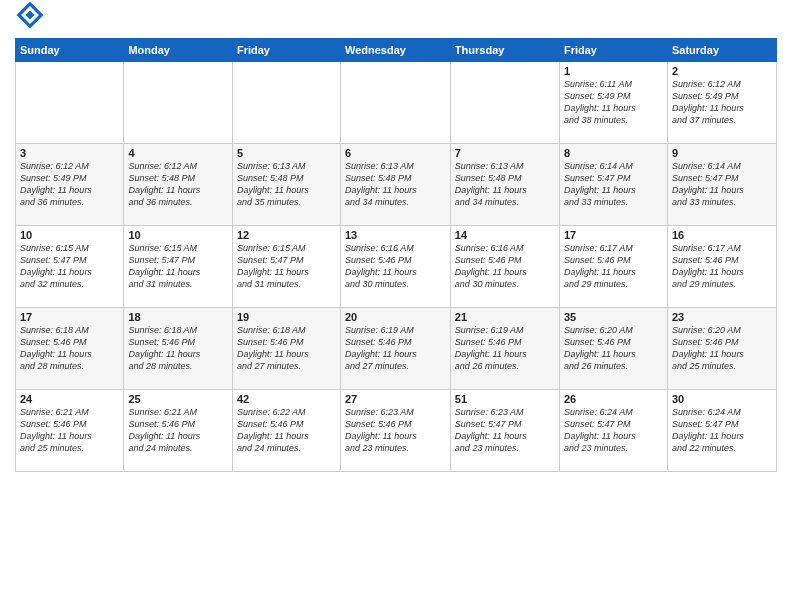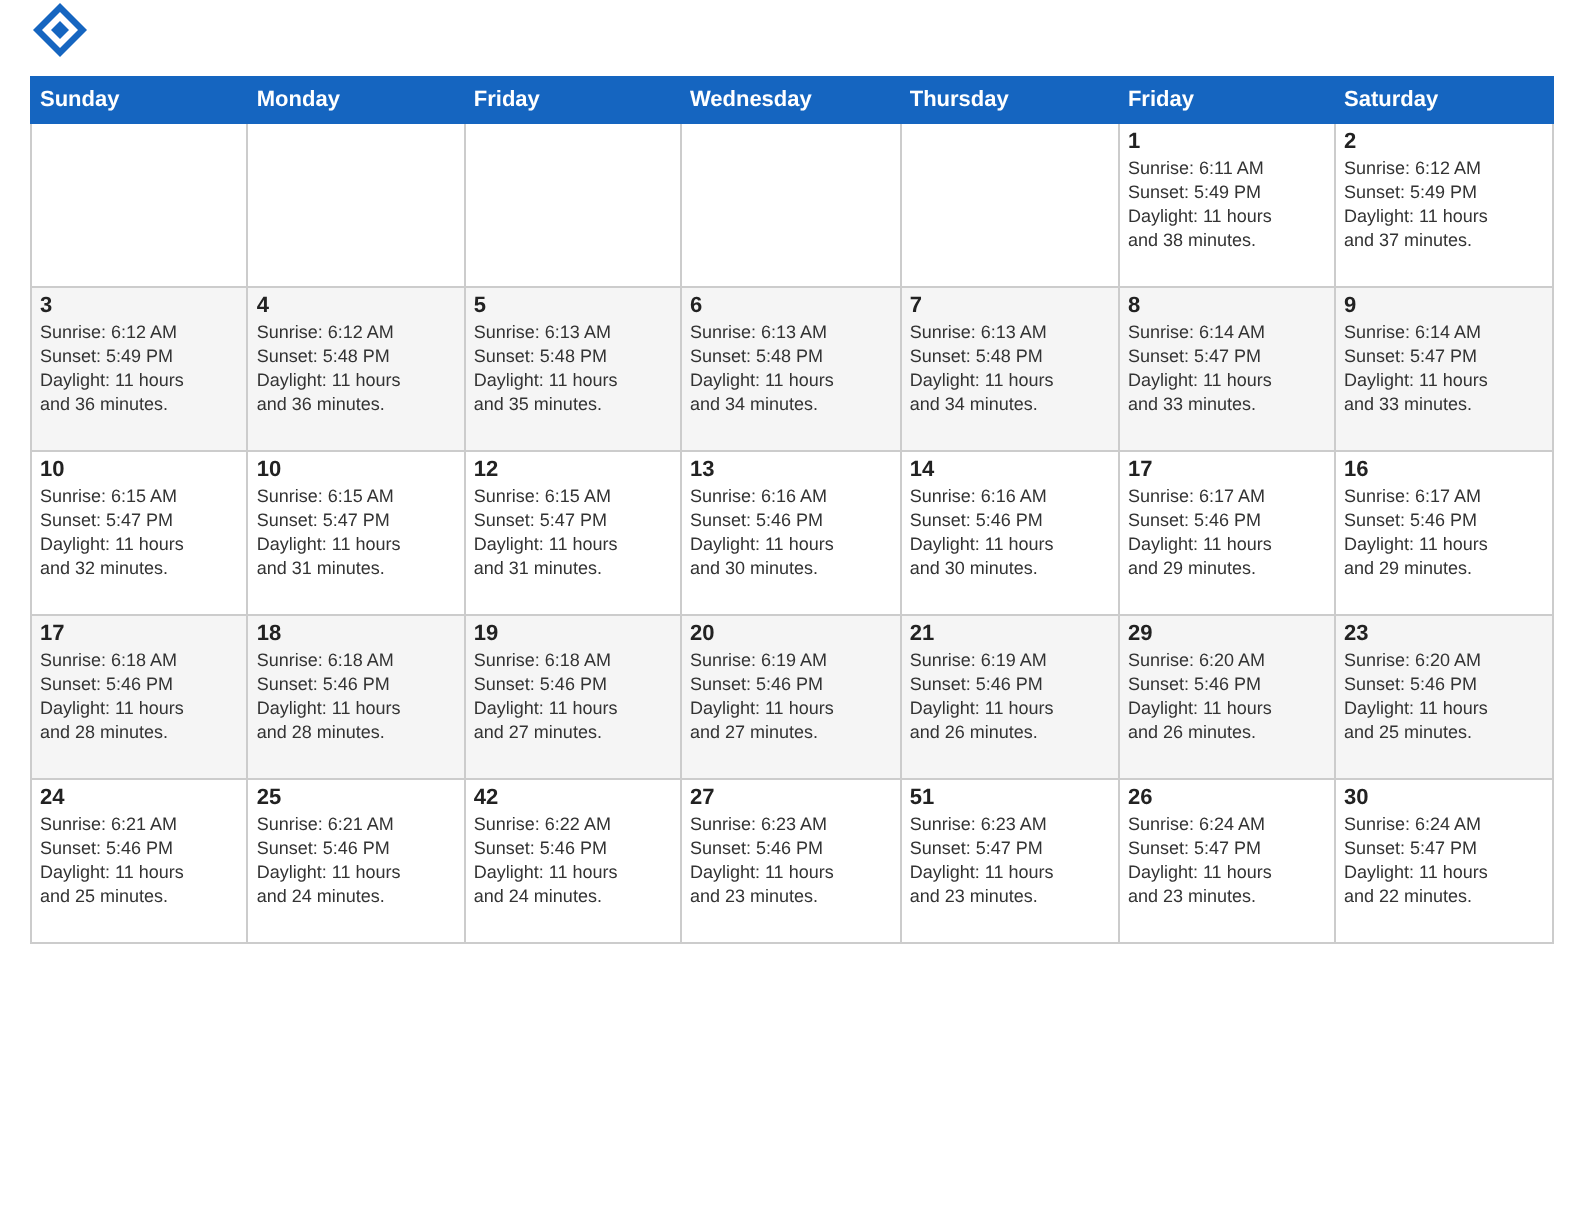--- a/index.html
+++ b/index.html
@@ -78,20 +78,21 @@
       font-weight: bold;
       font-size: 11px;
       color: #222;
       display: block;
       margin-bottom: 1px;
     }
     .day-info {
       color: #333;
       font-size: 9px;
       line-height: 1.35;
+      font-style: italic;
     }
     .empty-cell {
       background: #fff !important;
     }
   </style>
 </head>
 <body>
 
 <div class="page">
   <div class="header">
@@ -278,21 +279,21 @@
 and 27 minutes.</div>
           </td>
           <td>
             <span class="day-num">21</span>
             <div class="day-info" style="white-space: pre-line;">Sunrise: 6:19 AM
 Sunset: 5:46 PM
 Daylight: 11 hours
 and 26 minutes.</div>
           </td>
           <td>
-            <span class="day-num">29</span>
+            <span class="day-num">35</span>
             <div class="day-info" style="white-space: pre-line;">Sunrise: 6:20 AM
 Sunset: 5:46 PM
 Daylight: 11 hours
 and 26 minutes.</div>
           </td>
           <td>
             <span class="day-num">23</span>
             <div class="day-info" style="white-space: pre-line;">Sunrise: 6:20 AM
 Sunset: 5:46 PM
 Daylight: 11 hours

